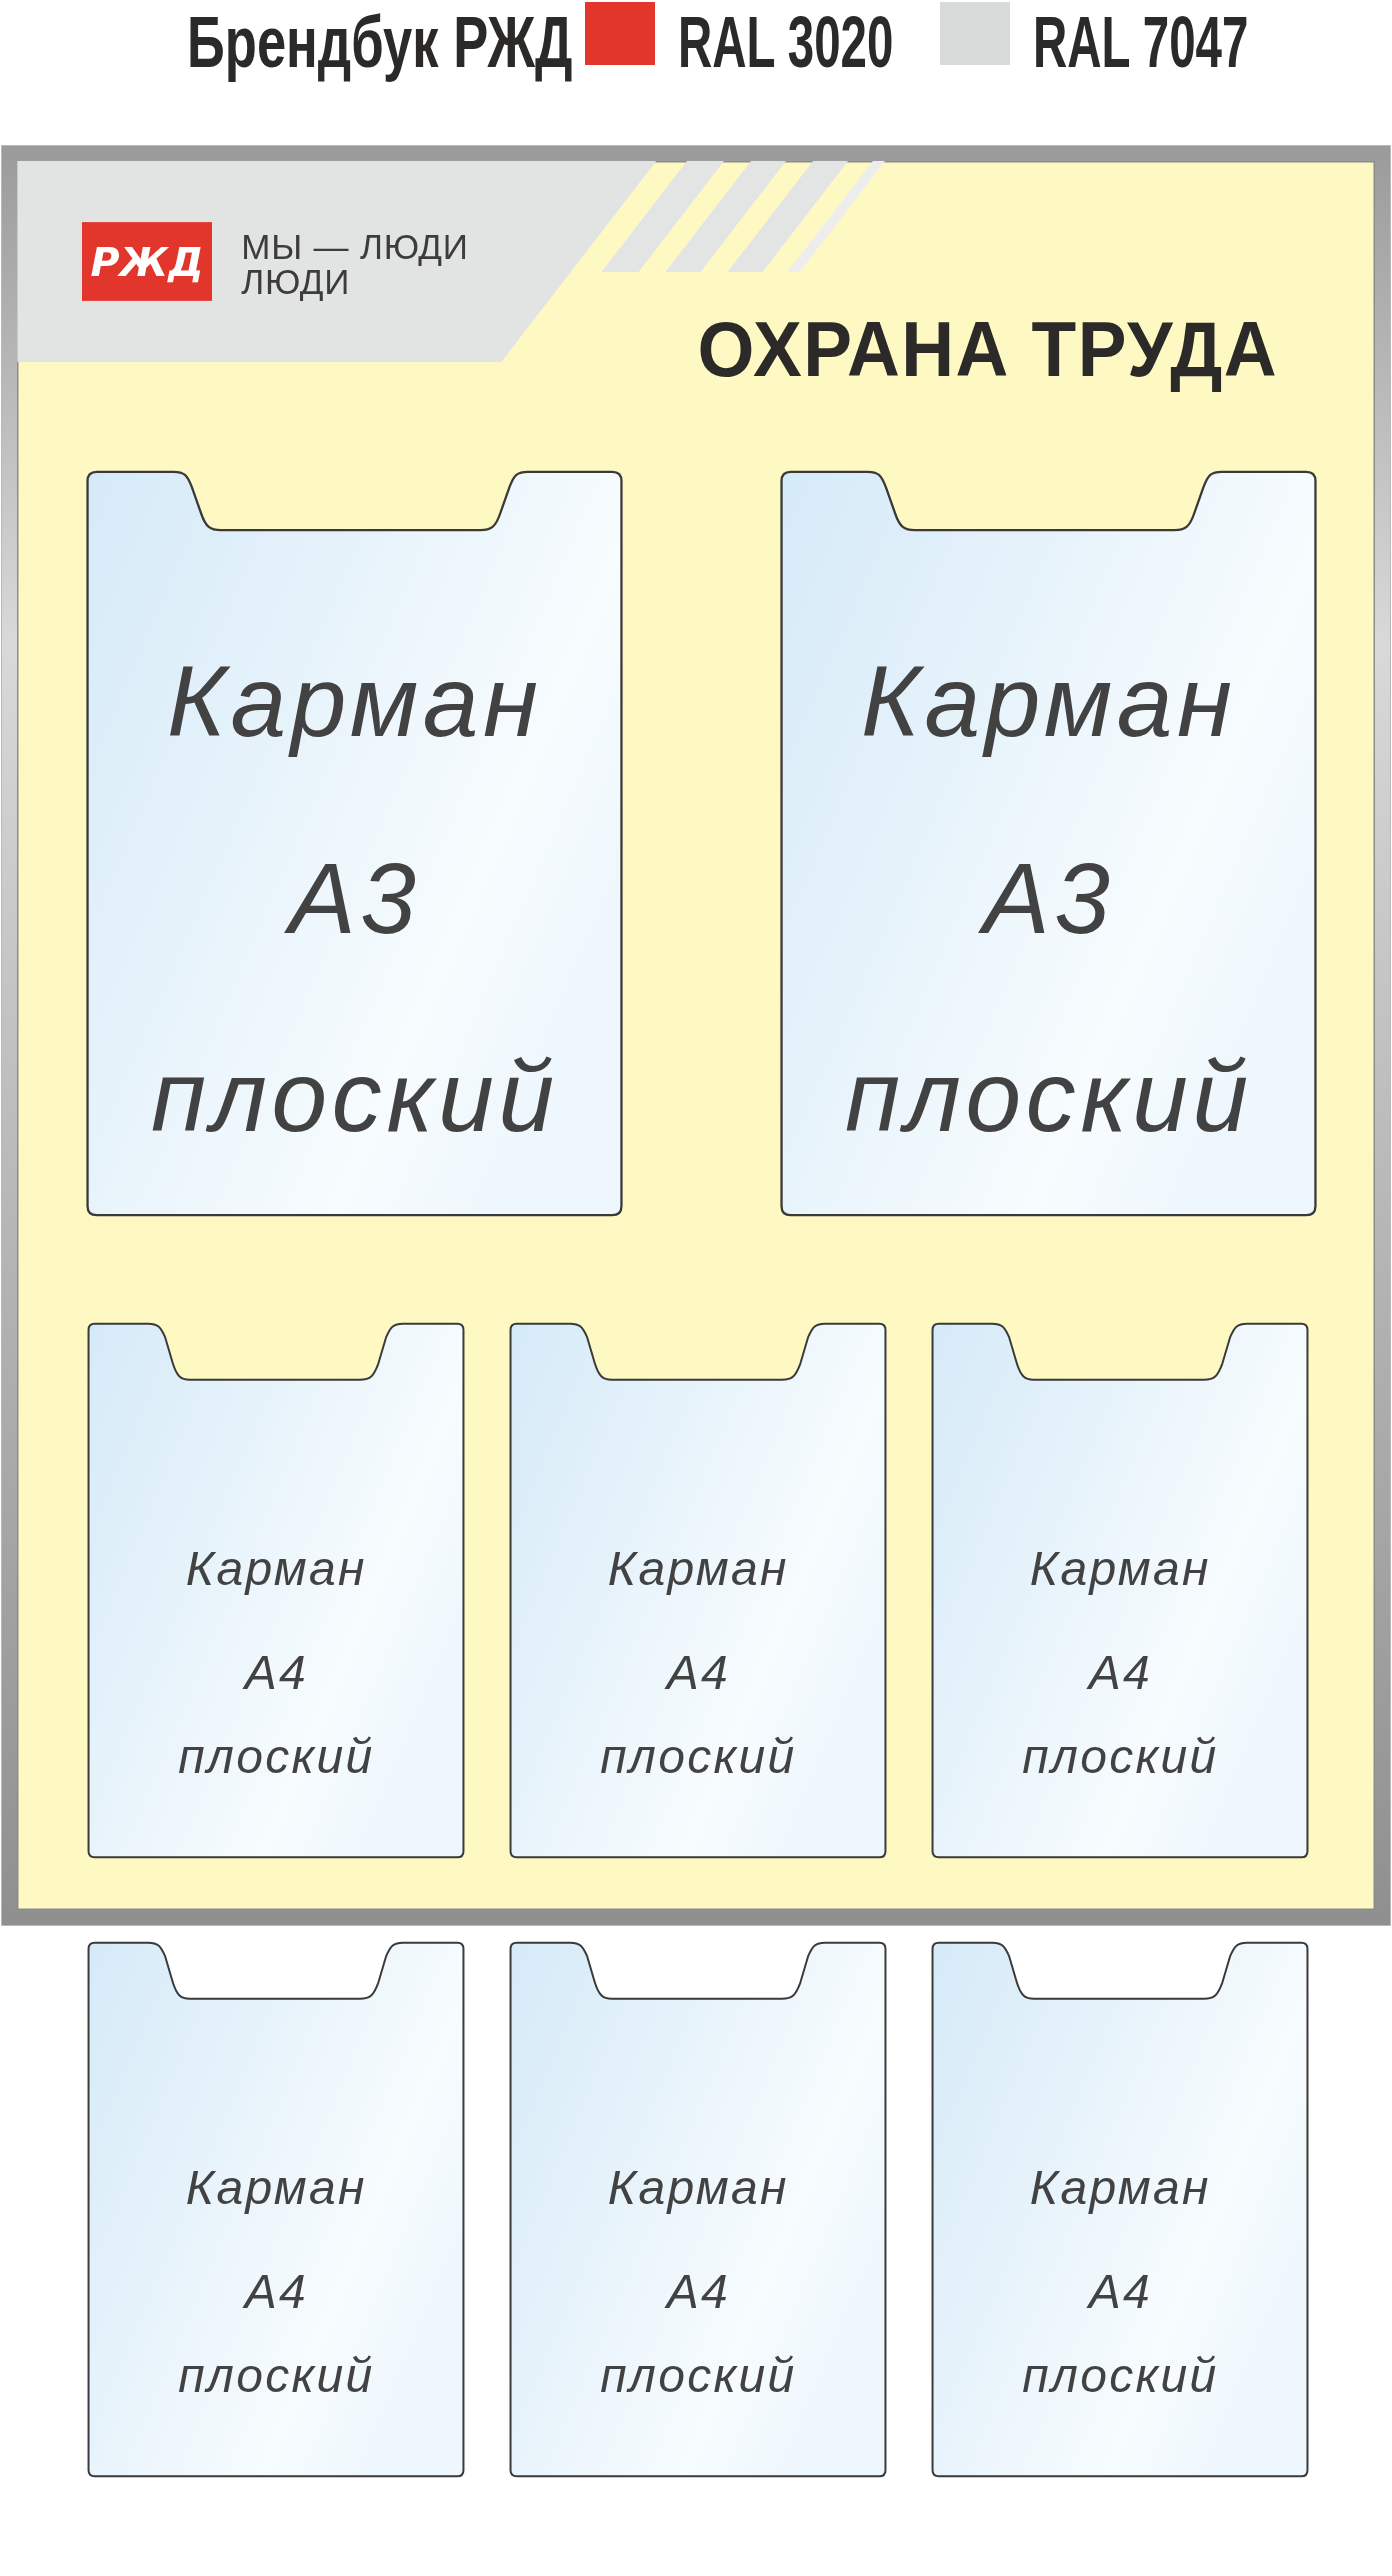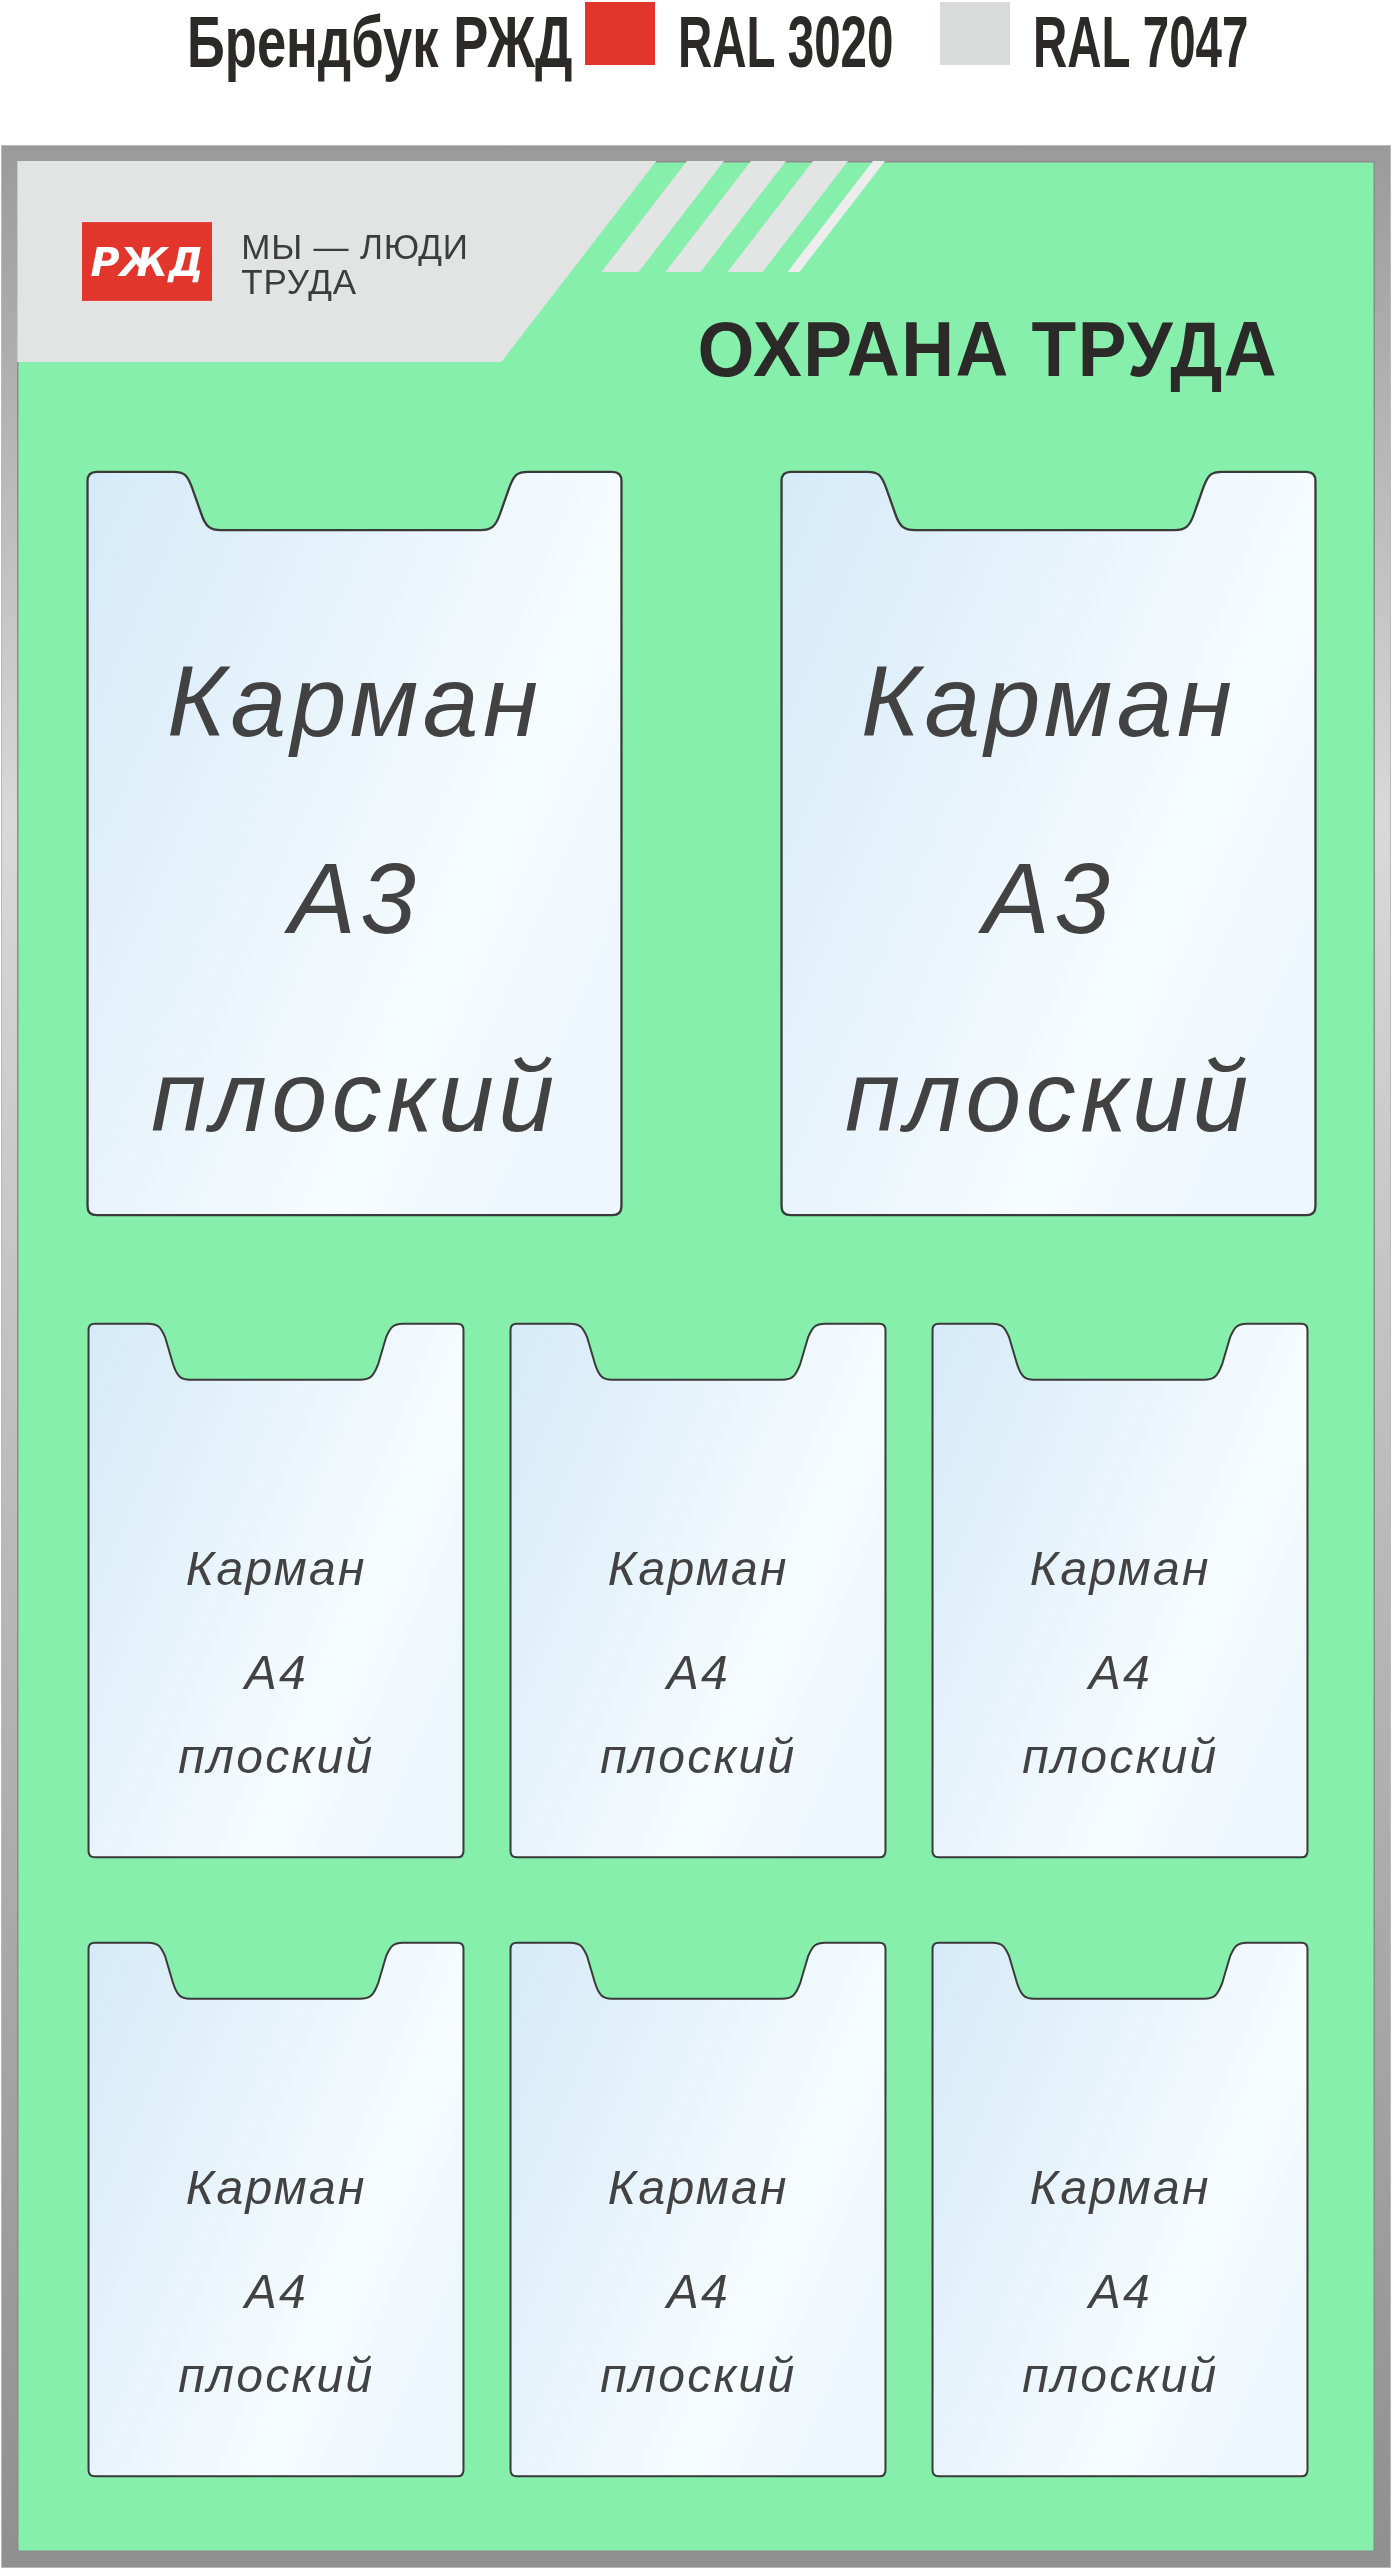--- a/index.html
+++ b/index.html
@@ -10,22 +10,22 @@
   .banner-label {
     position:absolute; top:1.5px; height:80px; line-height:80px;
     font-size:73px; font-weight:700; color:#2b2a29; white-space:nowrap;
     transform:scaleX(0.72); transform-origin:left center;
   }
   .banner-label.ral { transform:scaleX(0.65); }
   .swatch { position:absolute; top:2.3px; width:70px; height:63px; }
 
   
   .board {
-    position:absolute; left:2.3px; top:146px; width:1388px; height:2421px;
-    background:#86efac;
+    position:absolute; left:2.3px; top:146px; width:1388px; height:1779px;
+    background:#fef9c3;
     border:15.3px solid #bdbdbd;
     border-image:linear-gradient(180deg,#9a9a9a 0%,#d9d9d9 28%,#bcbcbc 55%,#8f8f8f 100%) 20;
     box-shadow:inset 0 0 0 1.5px #8c8c8c, 0 0 0 0.8px #a8a8a8;
   }
   .board-inner { position:absolute; inset:0; }
 
   
   .header-band {
     position:absolute; left:0; top:0; width:645px; height:201px;
     background:#e2e3e3;
@@ -103,21 +103,21 @@
 
       <div class="logo-box">
         <svg viewBox="0 0 170 103" width="130" height="79">
           <rect x="0" y="0" width="170" height="103" fill="#e2352b"></rect>
           <text x="85" y="71" text-anchor="middle" font-family="DejaVu Sans, sans-serif" font-size="52" font-weight="bold" font-style="italic" fill="#ffffff">РЖД</text>
         </svg>
       </div>
 
       <div class="slogan">
         <div>МЫ — ЛЮДИ</div>
-        <div>ТРУДА</div>
+        <div>ЛЮДИ</div>
       </div>
 
       <div class="board-title">ОХРАНА ТРУДА</div>
 
       <div class="pocket a3" style="left:69px; top:309px">
         <svg viewBox="0 0 700 973" width="537" height="747">
           <path d="M 2,14 Q 2,2 14,2 L 114,2 C 128,2 132,6 138,22 L 150,56 C 156,74 162,78 176,78
                    L 514,78 C 528,78 534,74 540,56 L 552,22 C 558,6 562,2 576,2 L 686,2 Q 698,2 698,14
                    L 698,959 Q 698,971 686,971 L 14,971 Q 2,971 2,959 Z" fill="url(#pocketGrad)" stroke="#3a3a3a" stroke-width="3"></path>
         </svg>

